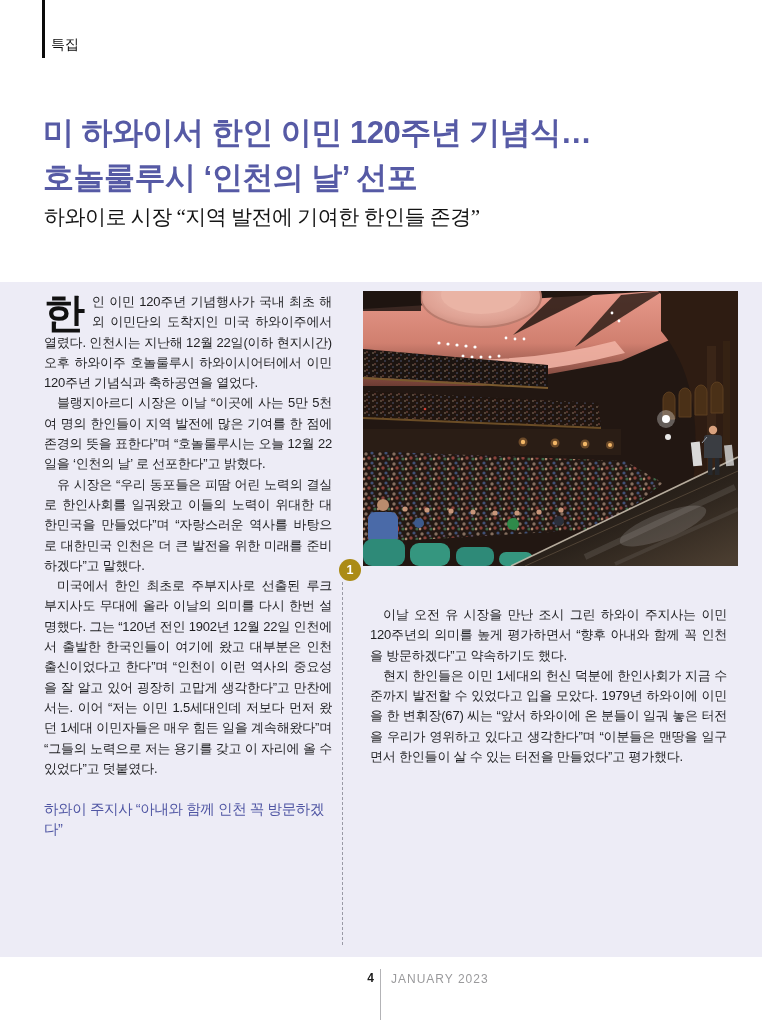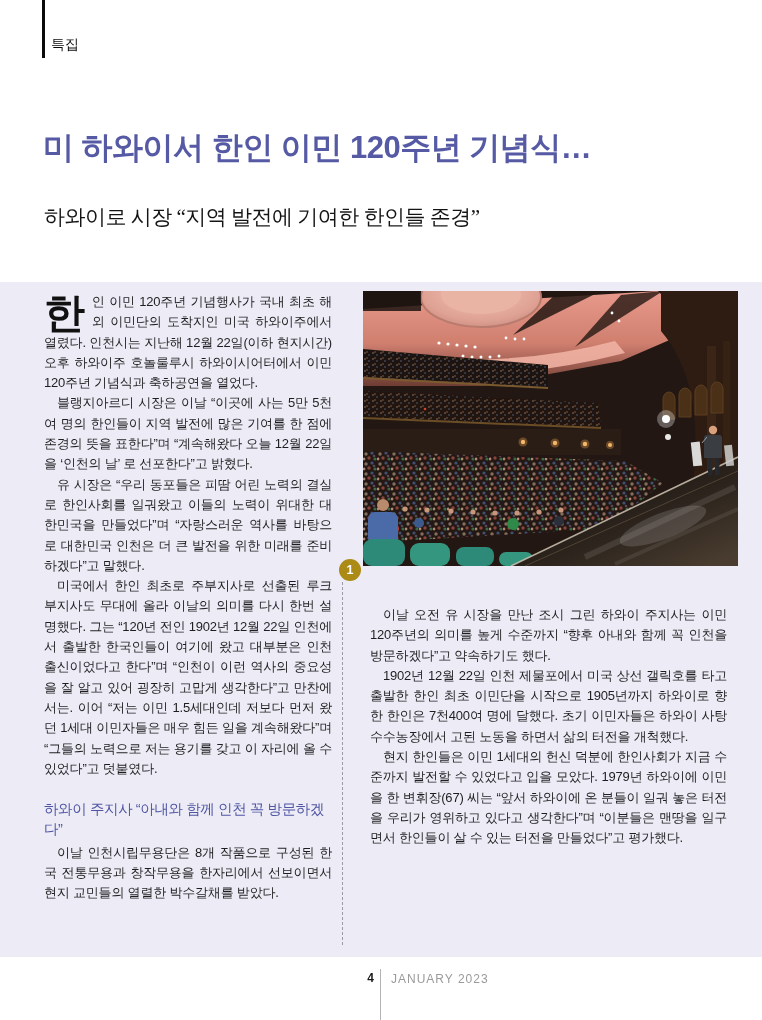--- a/index.html
+++ b/index.html
@@ -8,21 +8,21 @@
     font-family:"Liberation Sans","DejaVu Sans",sans-serif;
     -webkit-font-smoothing:antialiased;overflow:hidden;
   }
   .abs{position:absolute;}
 
   
   .kicker-bar{left:42px;top:0;width:3px;height:58px;background:#0a0a0a;}
   .kicker-label{left:51px;top:36px;font-size:14px;font-weight:400;color:#0a0a0a;letter-spacing:0;}
 
   
-  .title{left:43px;top:125px;width:660px;font-size:31px;font-weight:700;
+  .title{left:43px;top:110px;width:660px;font-size:31px;font-weight:700;
          color:#565aa5;line-height:45px;letter-spacing:-0.5px;}
   .subtitle{left:44px;top:203px;width:660px;
             font-family:"Liberation Serif","DejaVu Serif",serif;
             font-size:21px;color:#141414;letter-spacing:-0.5px;}
 
   
   .band{left:0;top:282px;width:762px;height:675px;background:#edecf6;}
 
   .col-left{left:44px;top:10px;width:288px;font-size:13px;line-height:20.3px;
             color:#1e1e20;letter-spacing:-0.2px;}
@@ -56,38 +56,36 @@
                 letter-spacing:1px;}
 </style>
 </head>
 <body>
 
 <div class="abs kicker-bar"></div>
 <div class="abs kicker-label">특집</div>
 
 <h1 class="abs title" style="margin:0;">
   <span>미 하와이서 한인 이민 120주년 기념식…</span><br>
+  <span>호놀룰루시 ‘인천의 날’ 선포</span>
 </h1>
 <p class="abs subtitle" style="margin:0;">하와이로 시장 “지역 발전에 기여한 한인들 존경”</p>
 
 <section class="abs band">
 
   <div class="abs col-left">
     <p class="lead">
       <span class="dropcap">한</span><span>인 이민 120주년 기념행사가 국내 최초 해외 이민단의 도착지인 미국 하와이주에서 열렸다. 인천시는 지난해 12월 22일(이하 현지시간) 오후 하와이주 호놀룰루시 하와이시어터에서 이민 120주년 기념식과 축하공연을 열었다.</span>
     </p>
     <div>
-        <p class="para">블랭지아르디 시장은 이날 “이곳에 사는 5만 5천여 명의 한인들이 지역 발전에 많은 기여를 한 점에 존경의 뜻을 표한다”며 “계속해왔다 오늘 12월 22일을 ‘인천의 날’ 로 선포한다”고 밝혔다.</p>
+        <p class="para">블랭지아르디 시장은 이날 “이곳에 사는 5만 5천여 명의 한인들이 지역 발전에 많은 기여를 한 점에 존경의 뜻을 표한다”며 “호놀룰루시는 오늘 12월 22일을 ‘인천의 날’ 로 선포한다”고 밝혔다.</p>
         <p class="para">유 시장은 “우리 동포들은 피땀 어린 노력의 결실로 한인사회를 일궈왔고 이들의 노력이 위대한 대한민국을 만들었다”며 “자랑스러운 역사를 바탕으로 대한민국 인천은 더 큰 발전을 위한 미래를 준비하겠다”고 말했다.</p>
         <p class="para">미국에서 한인 최초로 주부지사로 선출된 루크 부지사도 무대에 올라 이날의 의미를 다시 한번 설명했다. 그는 “120년 전인 1902년 12월 22일 인천에서 출발한 한국인들이 여기에 왔고 대부분은 인천 출신이었다고 한다”며 “인천이 이런 역사의 중요성을 잘 알고 있어 굉장히 고맙게 생각한다”고 만찬에서는. 이어 “저는 이민 1.5세대인데 저보다 먼저 왔던 1세대 이민자들은 매우 힘든 일을 계속해왔다”며 “그들의 노력으로 저는 용기를 갖고 이 자리에 올 수 있었다”고 덧붙였다.</p>
       </div>
     <h2 class="subhead">하와이 주지사 “아내와 함께 인천 꼭 방문하겠다”</h2>
-    <div>
-        <p class="para">이날 인천시립무용단은 8개 작품으로 구성된 한국 전통무용과 창작무용을 한자리에서 선보이면서 현지 교민들의 열렬한 박수갈채를 받았다.</p>
-      </div>
   </div>
 
   <figure class="abs photo">
     <svg width="375" height="275" viewBox="0 0 375 275" aria-hidden="true">
       <defs>
         <linearGradient id="ceilGlow" x1="0" y1="0" x2="0" y2="1">
           <stop offset="0" stop-color="#e7998b"></stop>
           <stop offset="0.55" stop-color="#d07f6f"></stop>
           <stop offset="1" stop-color="#6d3c33"></stop>
         </linearGradient>
@@ -220,22 +218,21 @@
       <rect x="345" y="167" width="4.5" height="17" fill="#26282c"></rect>
       <rect x="352" y="167" width="4.5" height="17" fill="#26282c"></rect>
       <path d="M344,146 l-5,6" stroke="#9aa0a8" stroke-width="1" fill="none"></path>
     </svg>
   </figure>
   <div class="abs badge">1</div>
 
   <div class="abs divider"></div>
 
   <div class="abs col-right">
-      <p class="para">이날 오전 유 시장을 만난 조시 그린 하와이 주지사는 이민 120주년의 의미를 높게 수준까지 “향후 아내와 함께 꼭 인천을 방문하겠다”고 약속하기도 했다.</p>
-      <p class="para">1902년 12월 22일 인천 제물포에서 미국 상선 갤릭호를 타고 출발한 한인 최초 이민단을 시작으로 1905년까지 하와이로 향한 한인은 7천400여 명에 달했다. 초기 이민자들은 하와이 사탕수수농장에서 고된 노동을 하면서 삶의 터전을 개척했다.</p>
+      <p class="para">이날 오전 유 시장을 만난 조시 그린 하와이 주지사는 이민 120주년의 의미를 높게 평가하면서 “향후 아내와 함께 꼭 인천을 방문하겠다”고 약속하기도 했다.</p>
       <p class="para">현지 한인들은 이민 1세대의 헌신 덕분에 한인사회가 지금 수준까지 발전할 수 있었다고 입을 모았다. 1979년 하와이에 이민을 한 변휘장(67) 씨는 “앞서 하와이에 온 분들이 일궈 놓은 터전을 우리가 영위하고 있다고 생각한다”며 “이분들은 맨땅을 일구면서 한인들이 살 수 있는 터전을 만들었다”고 평가했다.</p>
     </div>
 
 </section>
 
 <div class="abs footer-rule"></div>
 <div class="abs footer-page">4</div>
 <div class="abs footer-issue">JANUARY 2023</div>
 
 </body></html>

